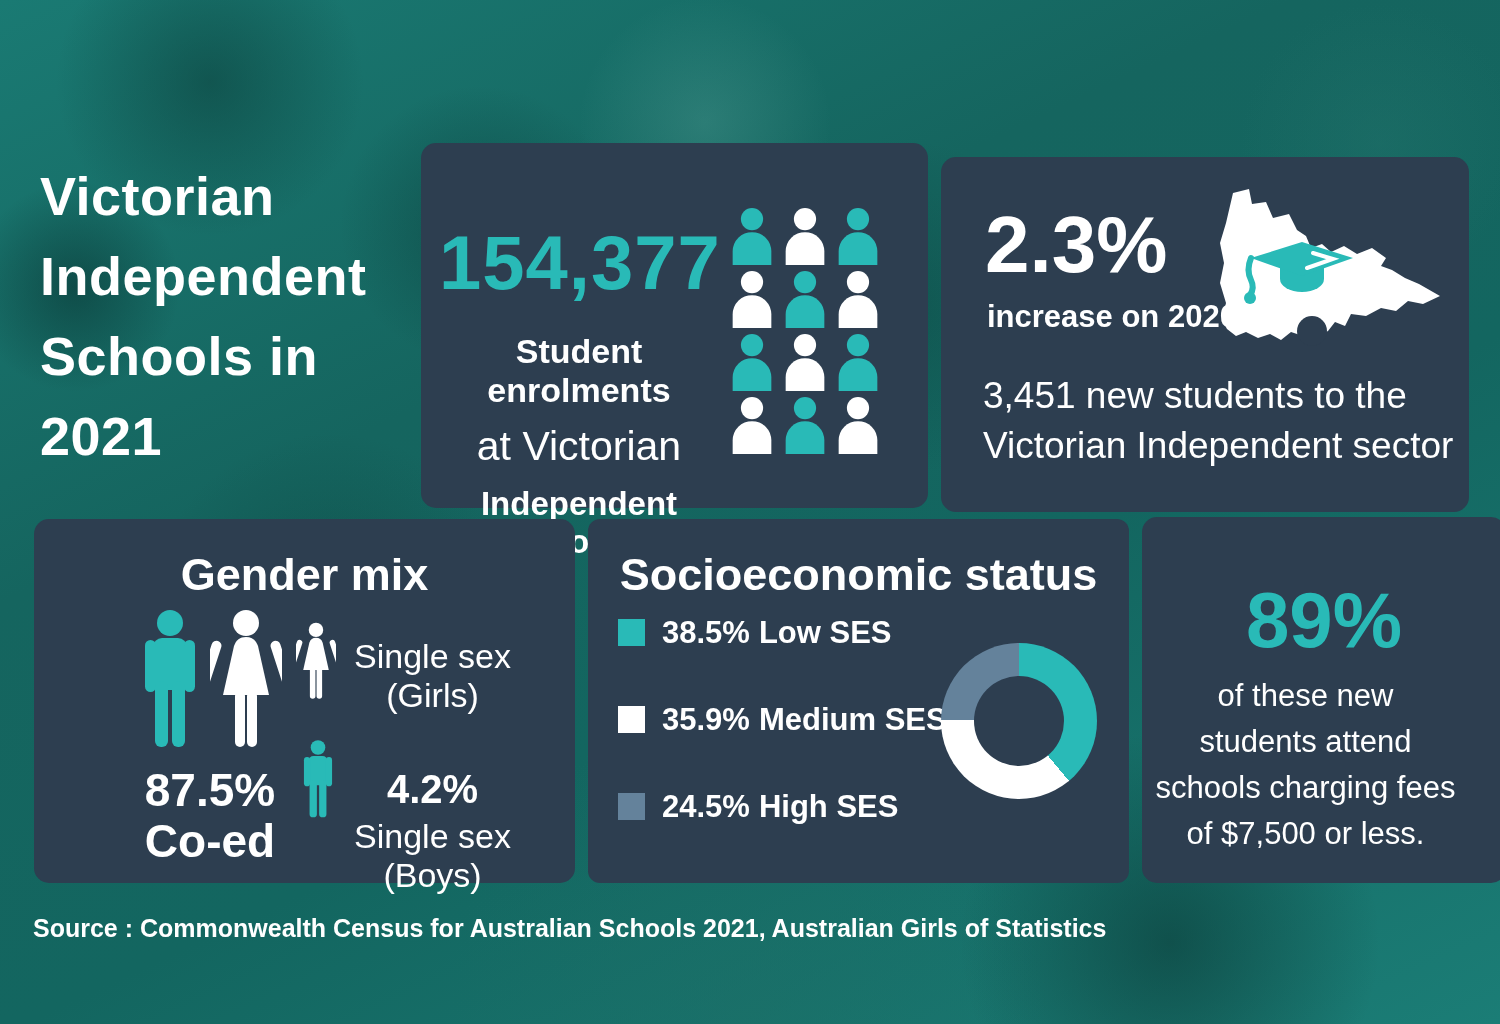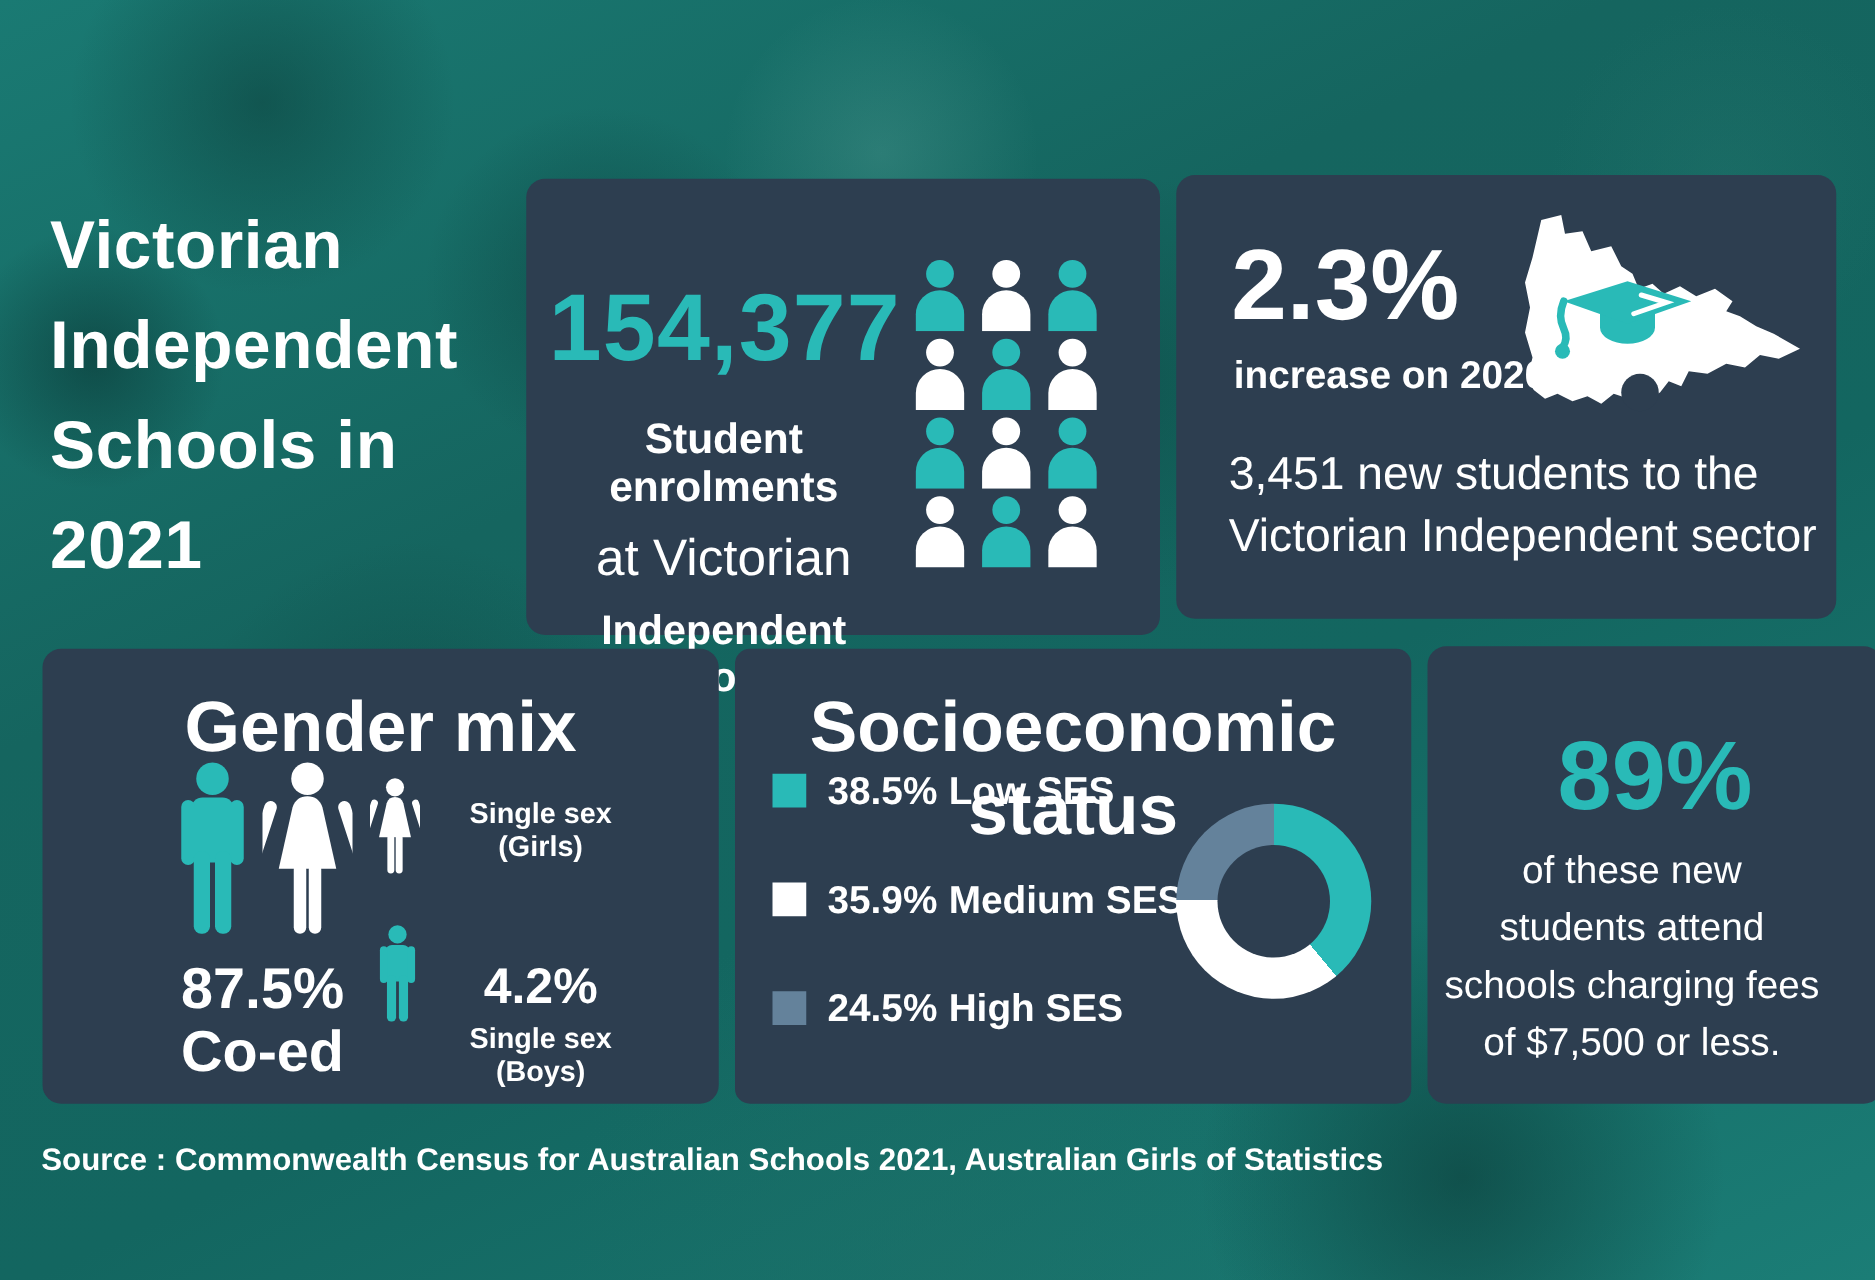--- a/index.html
+++ b/index.html
@@ -13,21 +13,21 @@
       radial-gradient(circle 260px at 22% 60%, rgba(12,60,56,.4), transparent 70%),
       radial-gradient(circle 180px at 47% 12%, rgba(120,190,180,.22), transparent 70%),
       radial-gradient(circle 240px at 60% 30%, rgba(10,60,56,.35), transparent 70%),
       radial-gradient(circle 300px at 78% 92%, rgba(8,45,42,.5), transparent 70%),
       radial-gradient(circle 200px at 92% 14%, rgba(40,120,112,.3), transparent 70%),
       radial-gradient(circle 400px at 50% 98%, rgba(30,110,102,.4), transparent 75%),
       linear-gradient(155deg,#1A7A73 0%,#15655F 35%,#136660 60%,#1B7D76 100%);
   }
   .card{position:absolute;background:var(--card-bg,#2D3E50);border-radius:15px;}
   #card-enrolments{left:421px;top:143px;width:507px;height:365px;}
-  #card-increase{left:941px;top:140px;width:528px;height:355px;}
+  #card-increase{left:941px;top:157px;width:528px;height:355px;}
   #card-gender{left:34px;top:519px;width:541px;height:364px;}
   #card-ses{left:588px;top:519px;width:541px;height:364px;border-radius:12px;}
   #card-fees{left:1142px;top:517px;width:364px;height:366px;}
 
   .title{position:absolute;left:40px;top:156px;color:#fff;font-size:54px;font-weight:700;line-height:80px;letter-spacing:.5px;}
 
   
   .enrol-text{position:absolute;left:18px;top:76px;width:280px;text-align:center;color:#fff;}
   .enrol-value{font-size:76px;font-weight:700;color:var(--teal,#29BAB7);margin-bottom:26px;letter-spacing:1px;}
   .enrol-l1{font-size:34px;font-weight:600;margin-bottom:13px;}
@@ -37,33 +37,33 @@
   .person svg{width:46px;height:58px;display:block;}
 
   
   .inc-value{position:absolute;left:44px;top:42px;font-size:80px;font-weight:700;color:#fff;}
   .inc-sub{position:absolute;left:46px;top:142px;font-size:31px;font-weight:600;color:#fff;}
   .map-wrap{position:absolute;left:252px;top:28px;width:265px;height:185px;}
   .map-wrap svg{width:100%;height:100%;display:block;}
   .inc-desc{position:absolute;left:42px;top:214px;width:490px;font-size:37px;line-height:50px;font-weight:500;color:#fff;}
 
   
-  .card-title{position:absolute;left:0;top:30px;width:100%;margin:0;text-align:center;font-size:57px;font-weight:700;color:#fff;}
+  .card-title{position:absolute;left:0;top:30px;width:100%;margin:0;text-align:center;font-size:45px;font-weight:700;color:#fff;}
   .figure{position:absolute;}
   .figure svg{width:100%;height:100%;display:block;}
   .figure-male{left:104px;top:90px;width:64px;height:140px;color:var(--teal,#29BAB7);}
   .figure-female{left:176px;top:90px;width:72px;height:140px;color:#fff;}
   .coed{position:absolute;left:96px;top:246px;width:160px;text-align:center;color:#fff;font-weight:700;font-size:46px;line-height:51px;}
   .girls-icon{left:262px;top:102px;width:40px;height:80px;color:#fff;}
   .boys-icon{left:266px;top:218px;width:36px;height:84px;color:var(--teal,#29BAB7);}
   .mini-stat{position:absolute;left:316px;width:165px;text-align:center;color:#fff;}
   .girls-text{top:118px;}
   .boys-text{top:248px;}
   .mini-pct{font-size:40px;font-weight:700;margin-bottom:5px;}
-  .mini-sub{font-size:23px;font-weight:700;}
+  .mini-sub{font-size:34px;font-weight:400;}
 
   
   .legend{position:absolute;left:30px;top:100px;}
   .legend-row{display:flex;align-items:center;height:27px;margin-bottom:60px;}
   .swatch{width:27px;height:27px;margin-right:17px;flex:none;}
   .legend-text{font-size:31px;color:#fff;white-space:nowrap;}
   .legend-text .lv{font-weight:700;}
   .legend-text .ll{font-weight:700;margin-left:9px;}
   .donut{position:absolute;left:353px;top:124px;width:156px;height:156px;border-radius:50%;}
   .donut-hole{position:absolute;left:33px;top:33px;width:90px;height:90px;border-radius:50%;background:var(--card-bg,#2D3E50);}

